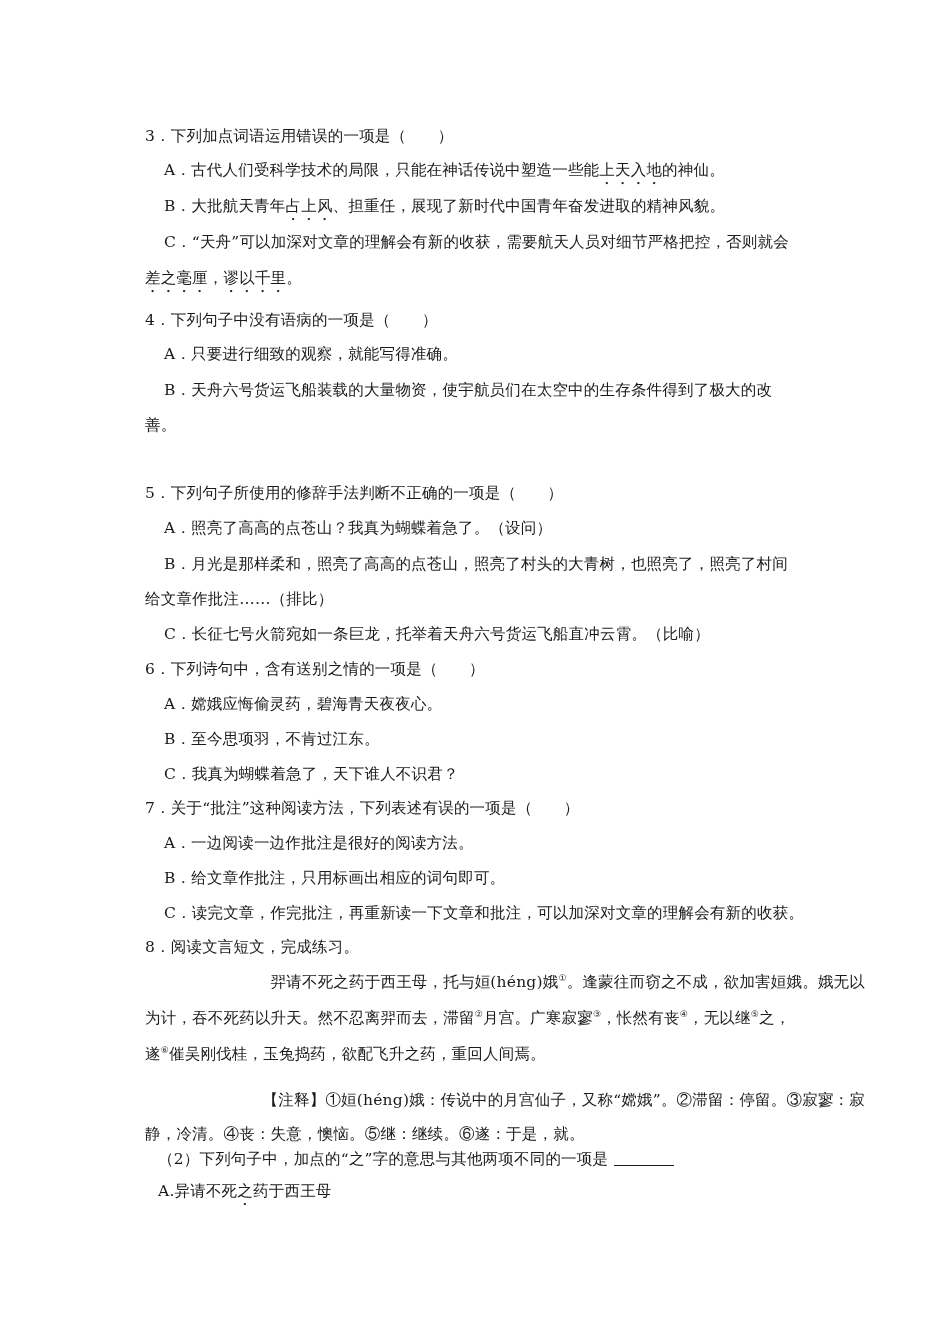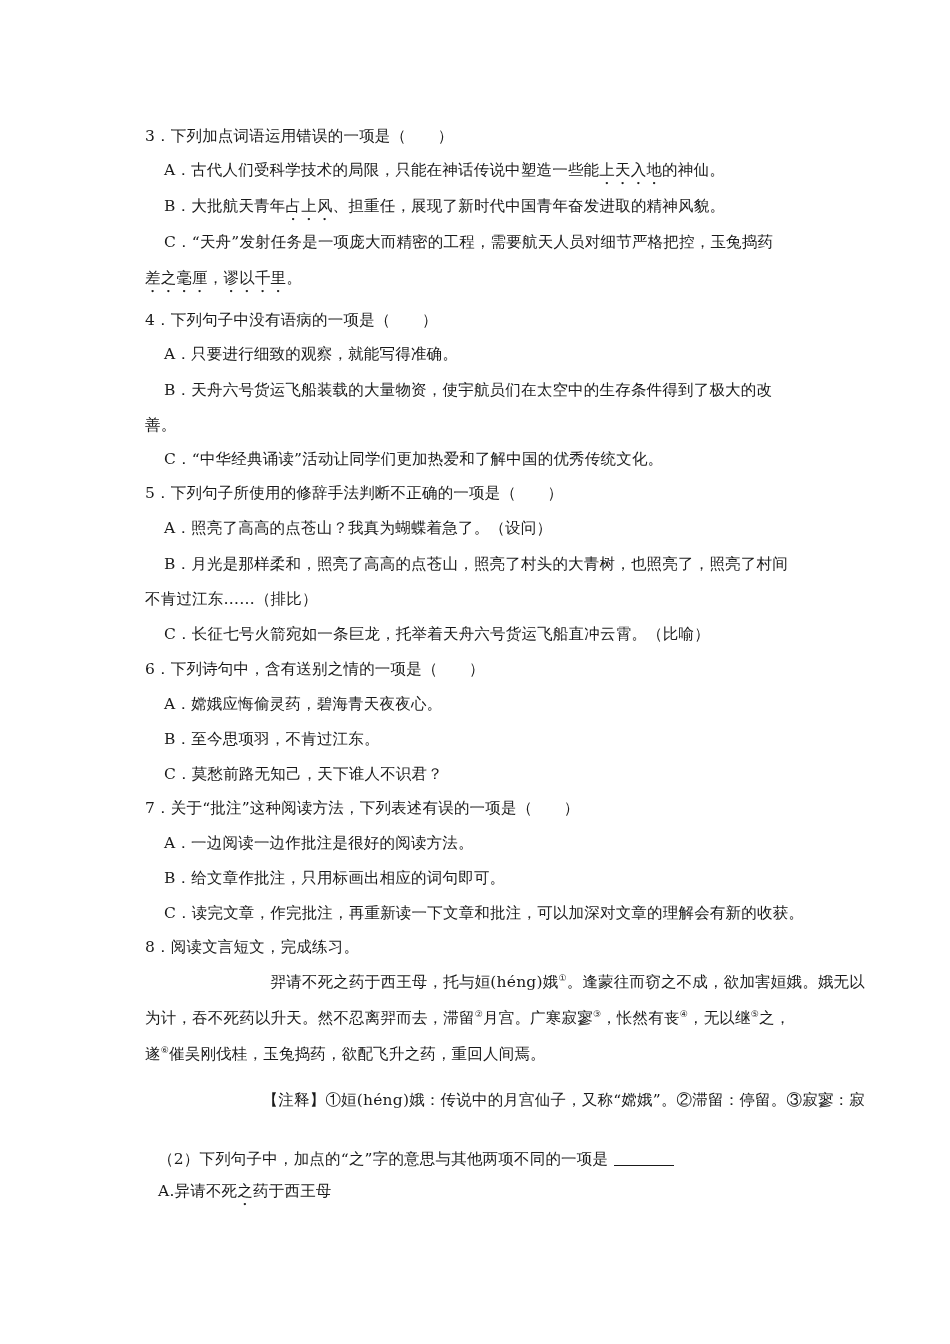--- a/index.html
+++ b/index.html
@@ -22,46 +22,46 @@
     .blank { display: inline-block; width: 60px; border-bottom: 1px solid #1a1a1a; height: 14px; vertical-align: -2px; margin-left: 6px; }
   </style>
 </head>
 <body>
 
 <div class="page">
 
   <div class="line" style="top:118px">3．下列加点词语运用错误的一项是（　　）</div>
   <div class="line ind1" style="top:152px"><span>A．古代人们受科学技术的局限，只能在神话传说中塑造一些能</span><span class="em">上天入地</span><span>的神仙。</span></div>
   <div class="line ind1" style="top:188px"><span>B．大批航天青年</span><span class="em">占上风</span><span>、担重任，展现了新时代中国青年奋发进取的精神风貌。</span></div>
-  <div class="line ind1" style="top:224px">C．“天舟”发射任务是一项庞大而精密的工程，需要航天人员对细节严格把控，玉兔捣药</div>
+  <div class="line ind1" style="top:224px">C．“天舟”可以加深对文章的理解会有新的收获，需要航天人员对细节严格把控，否则就会</div>
   <div class="line" style="top:260px"><span class="em">差之毫厘</span><span>，</span><span class="em">谬以千里</span><span>。</span></div>
 
   <div class="line" style="top:302px">4．下列句子中没有语病的一项是（　　）</div>
   <div class="line ind1" style="top:336px">A．只要进行细致的观察，就能写得准确。</div>
   <div class="line ind1" style="top:372px">B．天舟六号货运飞船装载的大量物资，使宇航员们在太空中的生存条件得到了极大的改</div>
   <div class="line" style="top:407px">善。</div>
-  <div class="line ind1" style="top:441px">C．“中华经典诵读”活动让同学们更加热爱和了解中国的优秀传统文化。</div>
 
   <div class="line" style="top:475px">5．下列句子所使用的修辞手法判断不正确的一项是（　　）</div>
   <div class="line ind1" style="top:510px">A．照亮了高高的点苍山？我真为蝴蝶着急了。（设问）</div>
   <div class="line ind1" style="top:546px">B．月光是那样柔和，照亮了高高的点苍山，照亮了村头的大青树，也照亮了，照亮了村间</div>
-  <div class="line" style="top:581px">不肯过江东……（排比）</div>
+  <div class="line" style="top:581px">给文章作批注……（排比）</div>
   <div class="line ind1" style="top:616px">C．长征七号火箭宛如一条巨龙，托举着天舟六号货运飞船直冲云霄。（比喻）</div>
 
   <div class="line" style="top:651px">6．下列诗句中，含有送别之情的一项是（　　）</div>
   <div class="line ind1" style="top:686px">A．嫦娥应悔偷灵药，碧海青天夜夜心。</div>
   <div class="line ind1" style="top:721px">B．至今思项羽，不肯过江东。</div>
-  <div class="line ind1" style="top:756px">C．莫愁前路无知己，天下谁人不识君？</div>
+  <div class="line ind1" style="top:756px">C．我真为蝴蝶着急了，天下谁人不识君？</div>
 
   <div class="line" style="top:790px">7．关于“批注”这种阅读方法，下列表述有误的一项是（　　）</div>
   <div class="line ind1" style="top:825px">A．一边阅读一边作批注是很好的阅读方法。</div>
   <div class="line ind1" style="top:860px">B．给文章作批注，只用标画出相应的词句即可。</div>
   <div class="line ind1" style="top:895px">C．读完文章，作完批注，再重新读一下文章和批注，可以加深对文章的理解会有新的收获。</div>
 
   <div class="line" style="top:929px">8．阅读文言短文，完成练习。</div>
   <div class="line ind2" style="top:964px"><span>羿请不死之药于西王母，托与姮(héng)娥</span><sup>①</sup><span>。逢蒙往而窃之不成，欲加害姮娥。娥无以</span></div>
   <div class="line" style="top:1036px"><span>遂</span><sup>⑥</sup><span>催吴刚伐桂，玉兔捣药，欲配飞升之药，重回人间焉。</span></div>
   <div class="line" style="top:1000px"><span>为计，吞不死药以升天。然不忍离羿而去，滞留</span><sup>②</sup><span>月宫。广寒寂寥</span><sup>③</sup><span>，怅然有丧</span><sup>④</sup><span>，无以继</span><sup>⑤</sup><span>之，</span></div>
   <div class="line ind2" style="top:1082px">【注释】①姮(héng)娥：传说中的月宫仙子，又称“嫦娥”。②滞留：停留。③寂寥：寂</div>
+  <div class="line" style="top:1116px">静，冷清。④丧：失意，懊恼。⑤继：继续。⑥遂：于是，就。</div>
   <div class="line ind0b" style="top:1141px"><span>（2）下列句子中，加点的“之”字的意思与其他两项不同的一项是</span><span class="blank"></span></div>
   <div class="line ind0b" style="top:1173px"><span>A.异请不死</span><span class="em">之</span><span>药于西王母</span></div>
 
 </div>
 
 </body></html>

